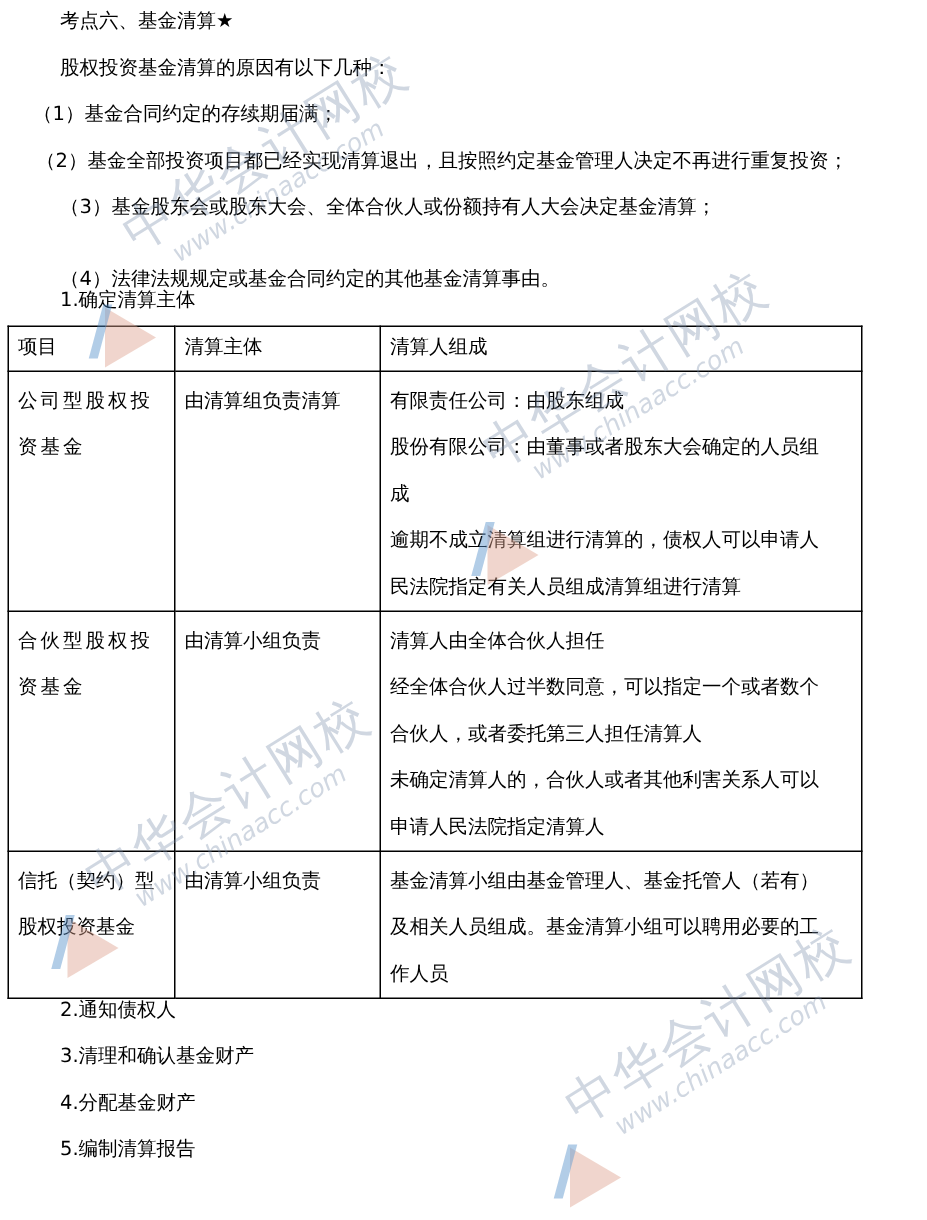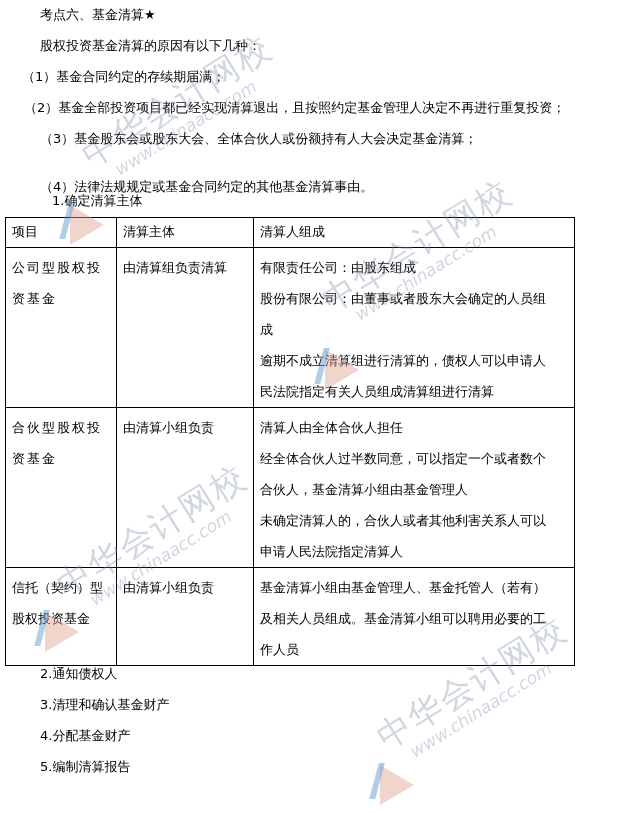--- a/index.html
+++ b/index.html
@@ -40,21 +40,21 @@
 </style>
 </head>
 <body>
 
 <div class="line title" style="left:40px;top:6px;">考点六、基金清算★</div>
 <div class="line" style="left:40px;top:37px;">股权投资基金清算的原因有以下几种：</div>
 <div class="line" style="left:22px;top:68px;">（1）基金合同约定的存续期届满；</div>
 <div class="line" style="left:24px;top:99px;">（2）基金全部投资项目都已经实现清算退出，且按照约定基金管理人决定不再进行重复投资；</div>
 <div class="line" style="left:40px;top:130px;">（3）基金股东会或股东大会、全体合伙人或份额持有人大会决定基金清算；</div>
 <div class="line" style="left:40px;top:178px;">（4）法律法规规定或基金合同约定的其他基金清算事由。</div>
-<div class="line" style="left:52px;top:192px;">1.确定清算主体</div>
+<div class="line" style="left:40px;top:192px;">1.确定清算主体</div>
 
 <table class="t">
   <colgroup>
       <col style="width:111px">
       <col style="width:137px">
       <col style="width:321px">
     </colgroup>
   <tbody>
       <tr class="hdr">
     <td>项目</td>
@@ -81,21 +81,21 @@
     <td style="letter-spacing:2px;">
       <span class="cell-line">合伙型股权投</span>
       <span class="cell-line">资基金</span>
     </td>
     <td>
           <span class="cell-line">由清算小组负责</span>
         </td>
     <td>
       <span class="cell-line">清算人由全体合伙人担任</span>
       <span class="cell-line">经全体合伙人过半数同意，可以指定一个或者数个</span>
-      <span class="cell-line">合伙人，基金清算小组由基金管理人</span>
+      <span class="cell-line">合伙人，或者委托第三人担任清算人</span>
       <span class="cell-line">未确定清算人的，合伙人或者其他利害关系人可以</span>
       <span class="cell-line">申请人民法院指定清算人</span>
     </td>
   </tr>
   <tr style="height:93px;">
     <td>
       <span class="cell-line">信托（契约）型</span>
       <span class="cell-line">股权投资基金</span>
     </td>
     <td>

